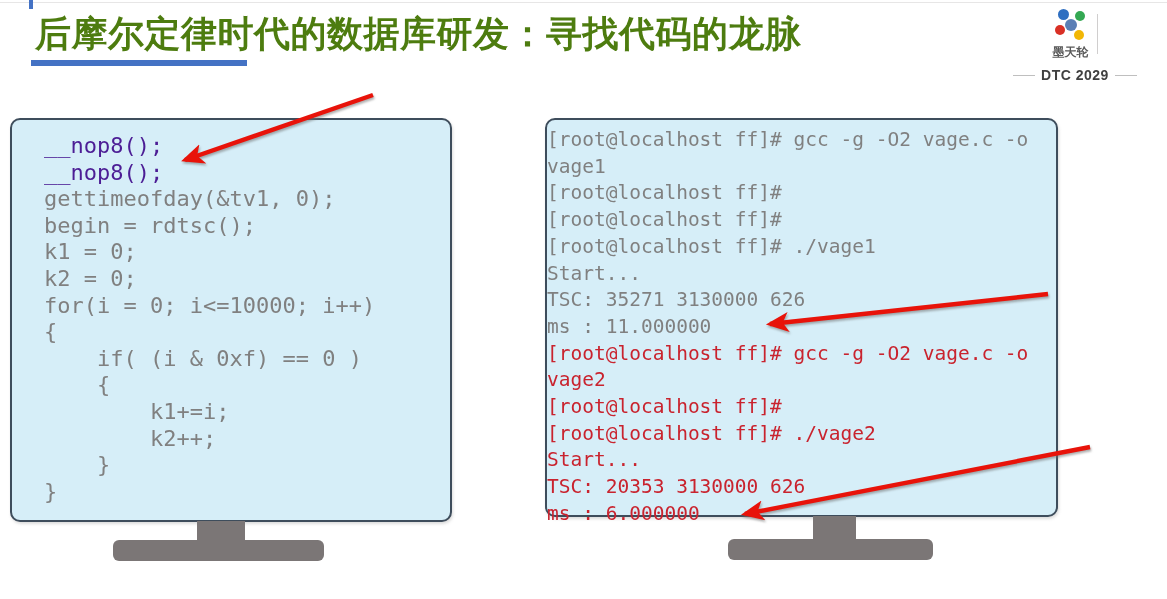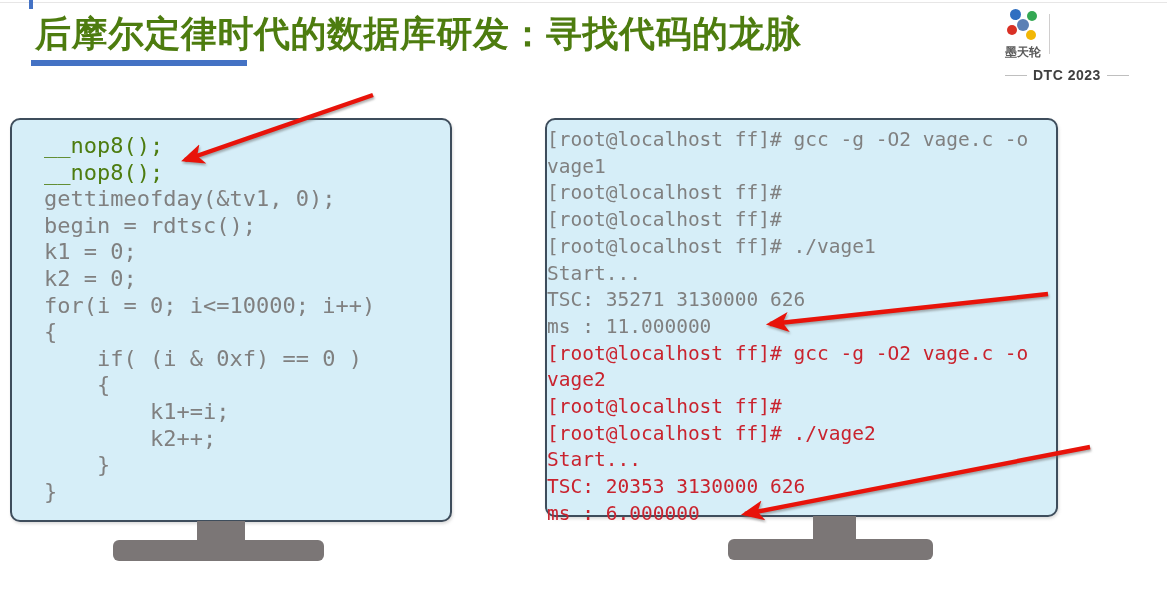--- a/index.html
+++ b/index.html
@@ -28,21 +28,21 @@
     letter-spacing: 0.5px; white-space: nowrap;
   }
   .title-underline {
     position: absolute; left: 31px; top: 60px; width: 216px; height: 6px;
     background: #4472c4;
   }
 
   
   .branding {
     position: absolute; right: 22px; top: 8px; width: 140px;
-    display: flex; flex-direction: column; 
+    display: flex; flex-direction: column; align-items: center;
   }
   .logo-row { display: flex; align-items: flex-start; gap: 8px; }
   .logo-col { display: flex; flex-direction: column; align-items: center; }
   .logo-divider { width: 1px; height: 40px; background: #d0cece; margin-top: 6px; }
   .pinwheel { width: 34px; height: 34px; position: relative; }
   .pinwheel span { position: absolute; border-radius: 50%; }
   .pw-blue   { width: 11px; height: 11px; background: #2f6fc1; left: 4px;  top: 1px;  }
   .pw-green  { width: 10px; height: 10px; background: #34a853; right: 3px; top: 3px;  }
   .pw-red    { width: 10px; height: 10px; background: #d93025; left: 1px;  bottom: 7px; }
   .pw-yellow { width: 10px; height: 10px; background: #f2b705; right: 4px; bottom: 2px; }
@@ -79,21 +79,21 @@
   .base-right { left: 728px; top: 539px; width: 205px; height: 21px; }
 
   
   .code-block {
     font-family: "DejaVu Sans Mono", "Liberation Mono", monospace;
     white-space: pre;
   }
   .code-left  { padding: 13px 0 0 32px; font-size: 22px; line-height: 26.6px; }
   .code-right { padding: 7px 0 0 0;  font-size: 19.5px; line-height: 26.7px; }
   .code-line.gray { color: #808080; }
-  .code-left  .code-line.red { color: #4d7c0f; }
+  .code-left  .code-line.red { color: #4c1d95; }
   .code-right .code-line.red { color: #c9232e; }
 
   
   .arrows-svg {
     position: absolute; left: 0; top: 0; width: 1167px; height: 599px;
     pointer-events: none; z-index: 6;
   }
   .arrow-shape { filter: drop-shadow(1.5px 2px 1px rgba(110,110,110,0.55)); }
 </style>
 </head>
@@ -114,21 +114,21 @@
         <span class="pw-red"></span>
           <span class="pw-yellow"></span>
         <span class="pw-center"></span>
       </div>
       <div class="logo1-label">墨天轮</div>
     </div>
     <div class="logo-divider"></div>
   </div>
   <div class="event-row">
     <span class="event-dash"></span>
-    <span class="event-label">DTC 2023</span>
+    <span class="event-label">DTC 2029</span>
     <span class="event-dash"></span>
   </div>
 </div>
 
 <div class="monitor-screen screen-left">
   <div class="code-block code-left"><div class="code-line red">__nop8();</div><div class="code-line red">__nop8();</div><div class="code-line gray">gettimeofday(&amp;tv1, 0);</div><div class="code-line gray">begin = rdtsc();</div><div class="code-line gray">k1 = 0;</div><div class="code-line gray">k2 = 0;</div><div class="code-line gray">for(i = 0; i&lt;=10000; i++)</div><div class="code-line gray">{</div><div class="code-line gray">    if( (i &amp; 0xf) == 0 )</div><div class="code-line gray">    {</div><div class="code-line gray">        k1+=i;</div><div class="code-line gray">        k2++;</div><div class="code-line gray">    }</div><div class="code-line gray">}</div></div>
 </div>
 <div class="stand-neck neck-left"></div>
 <div class="stand-base base-left"></div>
 

